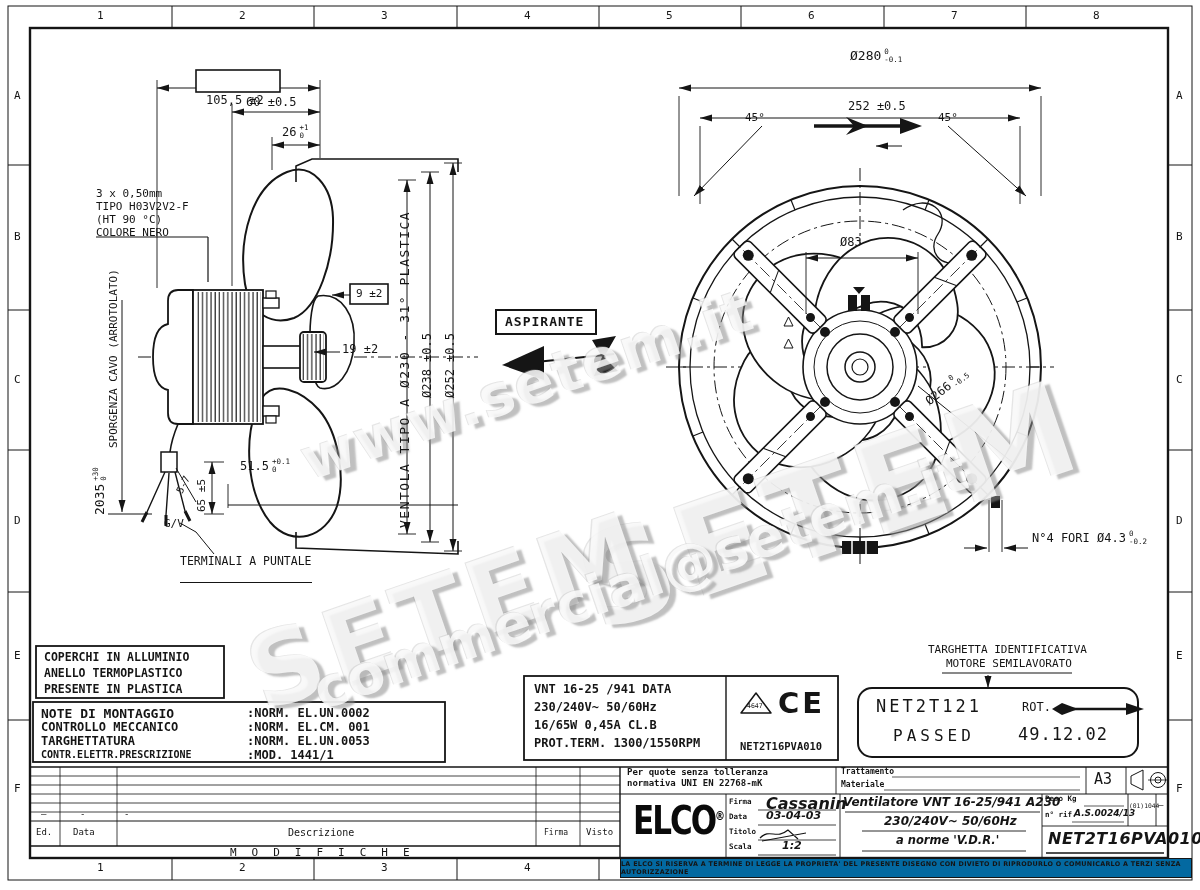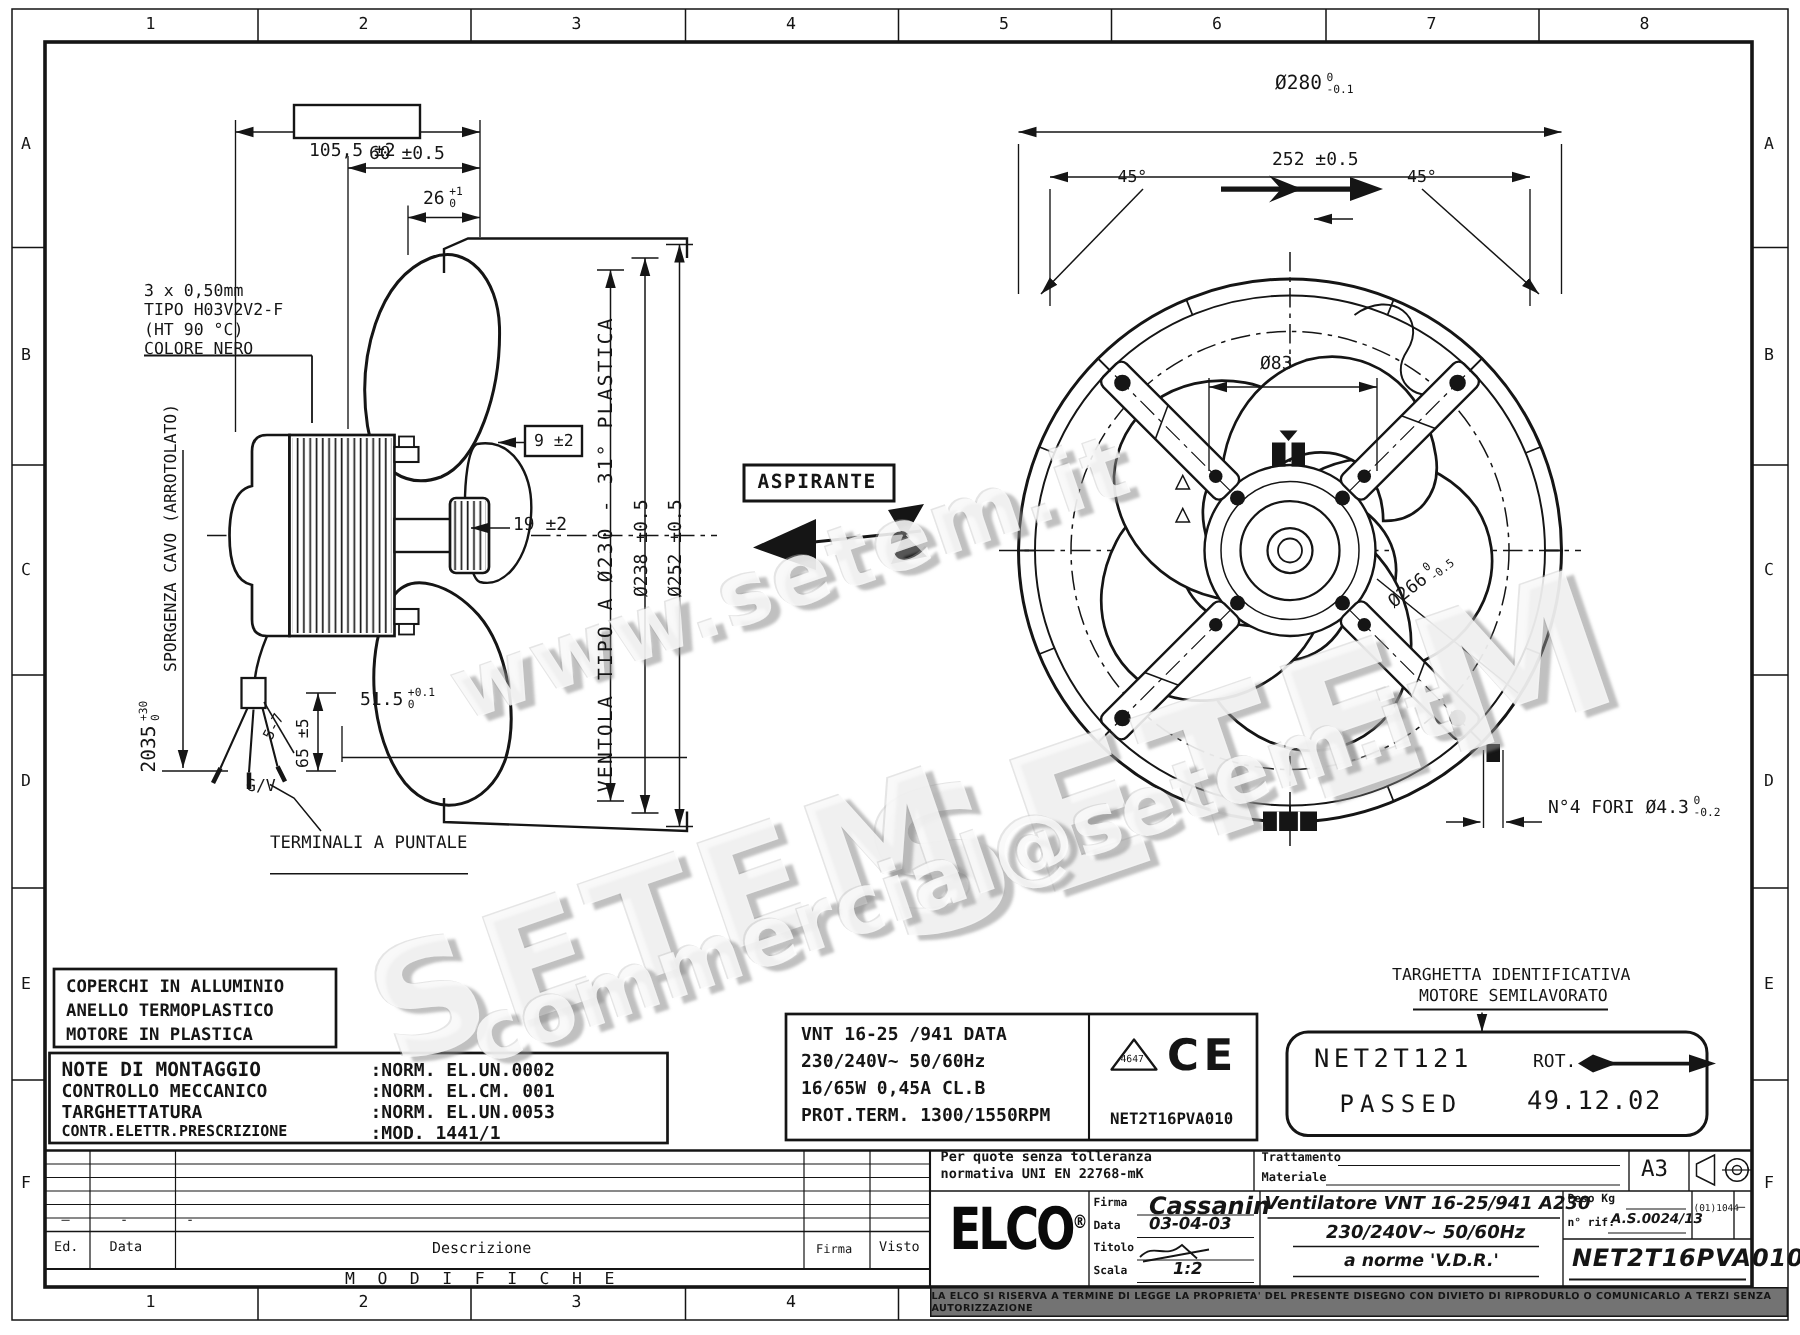--- a/index.html
+++ b/index.html
@@ -17,21 +17,21 @@
   .lbl{position:absolute;z-index:6;font-family:"DejaVu Sans Mono",monospace;color:#151515;
        white-space:nowrap;line-height:1.1;}
   .vrot{transform:rotate(-90deg);transform-origin:0 0;}
   .dimrow{display:inline-flex;align-items:center;}
   .tolstack{display:inline-flex;flex-direction:column;font-size:7.5px;line-height:1.1;margin-left:3px;text-align:left;}
   .hand{font-family:"DejaVu Sans",sans-serif;font-style:italic;font-weight:700;}
   .logo{font-family:"DejaVu Sans",sans-serif;font-weight:900;font-size:31px;letter-spacing:-2px;
         transform:scaleY(1.25);transform-origin:0 0;color:#0a0a0a;}
   .fineprint{position:absolute;z-index:6;left:620px;top:858px;width:570px;height:18px;border:1.2px solid #151515;
         display:flex;align-items:center;justify-content:center;font-size:6.4px;font-family:"DejaVu Sans",sans-serif;
-        font-weight:700;letter-spacing:0.3px;background:#737373;}
+        font-weight:700;letter-spacing:0.3px;background:#0369a1;}
 </style>
 </head>
 <body>
 
 <div class="sheet">
 
 <svg class="art" width="1200" height="890" viewBox="0 0 1200 890">
   <defs>
     <marker id="ar" markerWidth="13" markerHeight="9" refX="12" refY="4.5" orient="auto-start-reverse" markerUnits="userSpaceOnUse">
       <path d="M0,1 L12,4.5 L0,8 Z" fill="#151515"></path>
@@ -319,21 +319,21 @@
 <div class="lbl" style="left:534px;top:683px;font-size:12px;font-weight:700;">VNT 16-25  /941  DATA</div>
 <div class="lbl" style="left:534px;top:701px;font-size:12px;font-weight:700;">230/240V~  50/60Hz</div>
 <div class="lbl" style="left:534px;top:719px;font-size:12px;font-weight:700;">16/65W 0,45A CL.B</div>
 <div class="lbl" style="left:534px;top:737px;font-size:12px;font-weight:700;">PROT.TERM. 1300/1550RPM</div>
 <div class="lbl" style="left:747px;top:703px;font-size:6.5px;">4647</div>
 <div class="lbl" style="left:778px;top:688px;font-size:29px;font-weight:700;letter-spacing:3px;font-family:'DejaVu Sans',sans-serif;">CE</div>
 <div class="lbl" style="left:740px;top:741px;font-size:10.5px;font-weight:700;">NET2T16PVA010</div>
 
 <div class="lbl" style="left:44px;top:651px;font-size:11.5px;font-weight:700;">COPERCHI IN ALLUMINIO</div>
 <div class="lbl" style="left:44px;top:667px;font-size:11.5px;font-weight:700;">ANELLO TERMOPLASTICO</div>
-<div class="lbl" style="left:44px;top:683px;font-size:11.5px;font-weight:700;">MOTORE IN PLASTICA</div>
+<div class="lbl" style="left:44px;top:683px;font-size:11.5px;font-weight:700;">PRESENTE IN PLASTICA</div>
 <div class="lbl" style="left:41px;top:707px;font-size:13px;font-weight:700;">NOTE DI MONTAGGIO</div>
 <div class="lbl" style="left:247px;top:707px;font-size:12px;font-weight:700;">:NORM. EL.UN.0002</div>
 <div class="lbl" style="left:41px;top:721px;font-size:12px;font-weight:700;">CONTROLLO MECCANICO</div>
 <div class="lbl" style="left:247px;top:721px;font-size:12px;font-weight:700;">:NORM. EL.CM. 001</div>
 <div class="lbl" style="left:41px;top:735px;font-size:12px;font-weight:700;">TARGHETTATURA</div>
 <div class="lbl" style="left:247px;top:735px;font-size:12px;font-weight:700;">:NORM. EL.UN.0053</div>
 <div class="lbl" style="left:41px;top:749px;font-size:10px;font-weight:700;">CONTR.ELETTR.PRESCRIZIONE</div>
 <div class="lbl" style="left:247px;top:749px;font-size:12px;font-weight:700;">:MOD. 1441/1</div>
 
 

